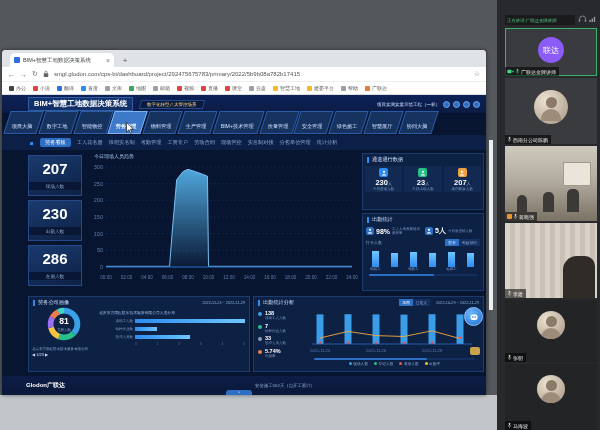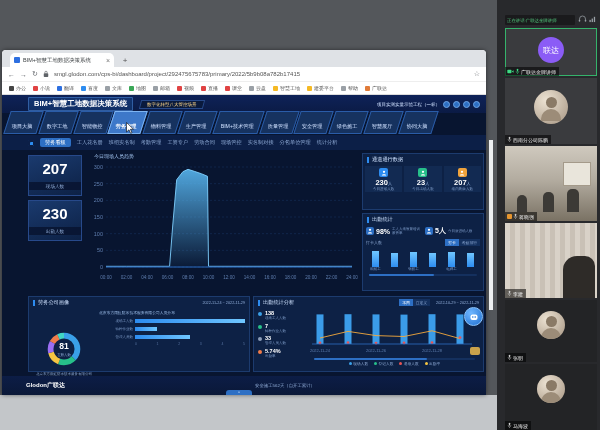--- a/index.html
+++ b/index.html
@@ -103,21 +103,21 @@
   .trades{display:flex;justify-content:space-between;padding:2px 6px 0;height:24px;
           align-items:flex-end;}
   .trade{width:13px;text-align:center;}
   .tbar{width:7px;margin:0 auto;background:linear-gradient(180deg,#6fc6ff,#2d8cf0);}
   .tlabel{font-size:3.5px;color:#7e9cc9;height:5px;white-space:nowrap;overflow:hidden;}
   .scrollbar{height:2px;background:#14305e;border-radius:1px;margin:2px 6px 0;position:relative;}
   .thumb{position:absolute;left:0;top:0;height:2px;background:#2d6fc4;border-radius:1px;}
   
   .company{left:26px;top:201px;width:222px;height:76px;}
   .hd-date{margin-left:auto;font-size:3.8px;color:#8fabd6;white-space:nowrap;}
-  .donut-wrap{position:absolute;left:3px;top:29px;width:64px;text-align:center;}
+  .donut-wrap{position:absolute;left:3px;top:4px;width:64px;}
   .d-caption{font-size:3.5px;color:#8fabd6;white-space:nowrap;overflow:hidden;}
   .d-pager{font-size:4px;color:#cfe2ff;margin-top:1px;}
   .cbars{position:absolute;left:70px;top:13px;right:4px;}
   .cb-title{font-size:3.8px;color:#9fc0ec;white-space:nowrap;overflow:hidden;}
   .cb-row{display:flex;align-items:center;gap:2px;margin-top:4px;}
   .cb-label{width:34px;font-size:3.5px;color:#7e9cc9;text-align:right;white-space:nowrap;
             overflow:hidden;flex:none;}
   .cb-track{flex:1;height:4px;position:relative;}
   .cb-bar{height:4px;background:linear-gradient(90deg,#2d8cf0,#6fc6ff);}
   .cb-axis{display:flex;justify-content:space-between;margin-left:36px;margin-top:3px;
@@ -339,20 +339,24 @@
         </div>
 
       <div class="abs kpi-col">
           <div class="kpi-card">
         <div class="kpi-value">207</div>
         <div class="kpi-label">现场人数</div>
       </div>
           <div class="kpi-card">
         <div class="kpi-value">230</div>
         <div class="kpi-label">出勤人数</div>
+      </div>
+          <div class="kpi-card">
+        <div class="kpi-value">286</div>
+        <div class="kpi-label">在册人数</div>
       </div>
         </div>
 
       <div class="abs trend">
         <div class="trend-title">今日现场人员趋势</div>
         <div>
             <svg viewBox="0 0 272 124" width="272" height="124">
      <defs>
                 <linearGradient id="gA" x1="0" y1="0" x2="0" y2="1">
        <stop offset="0" stop-color="#58b6f0" stop-opacity="0.9"></stop>

